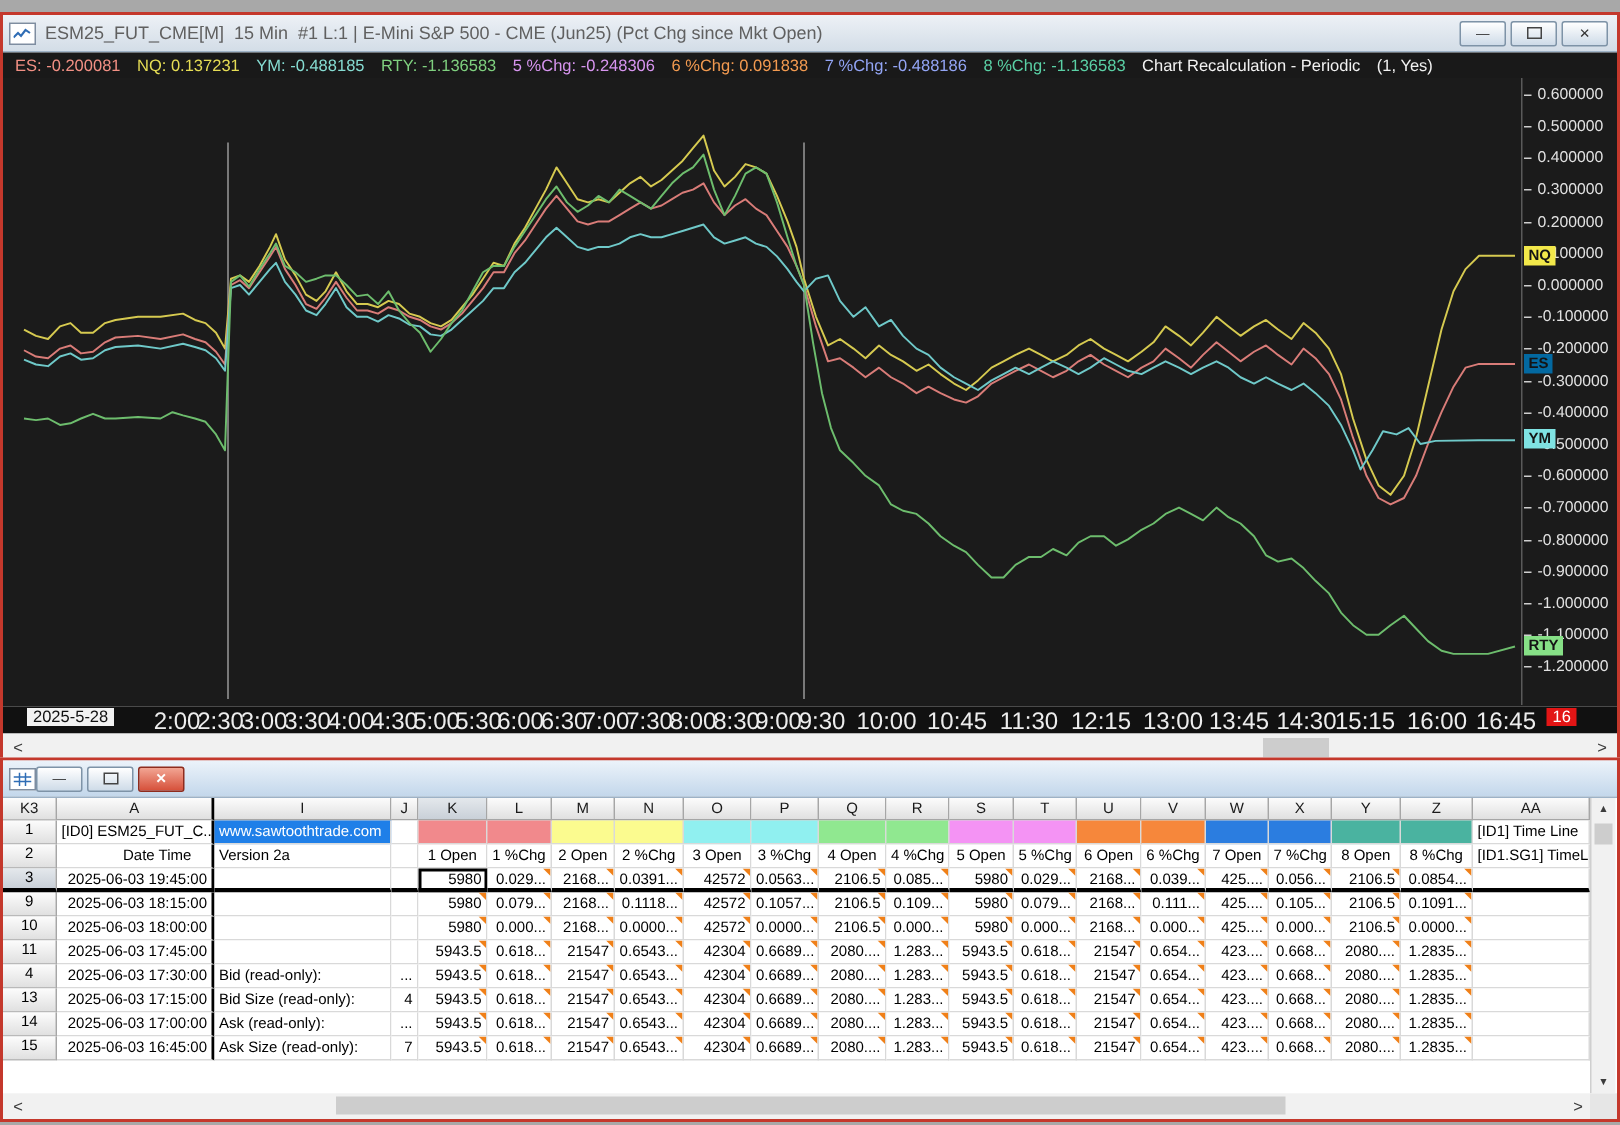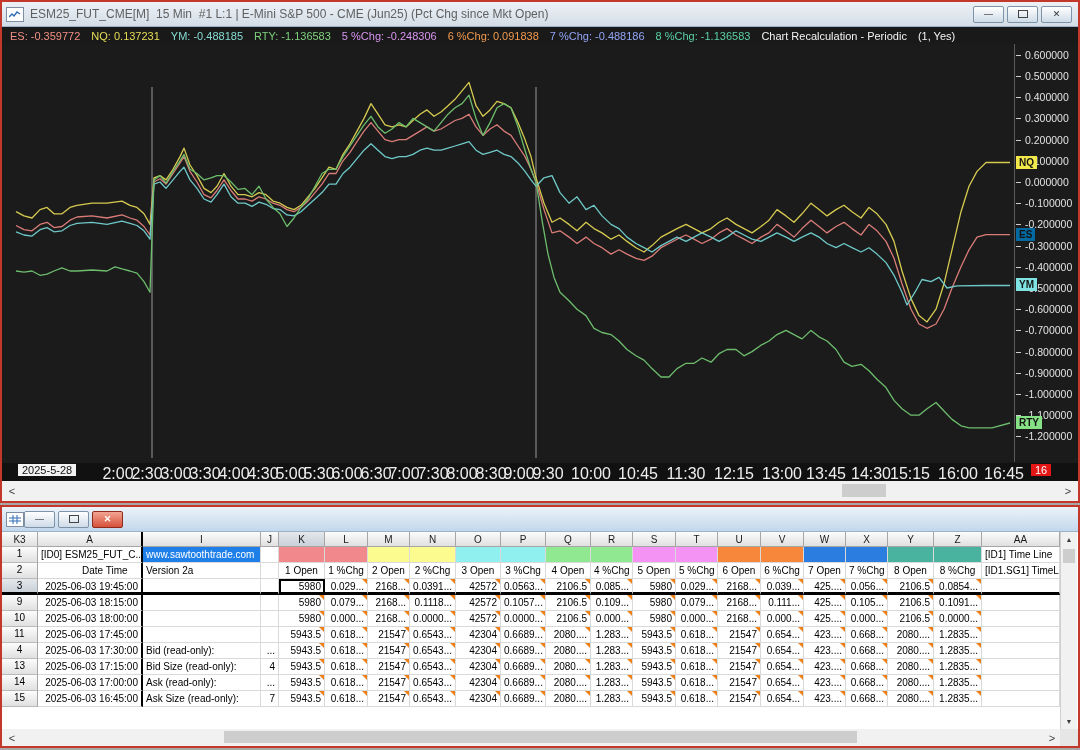--- a/index.html
+++ b/index.html
@@ -1,18 +1,18 @@
 <!DOCTYPE html>
 <html><head>
 <meta charset="utf-8">
 <style>
   html,body{margin:0;padding:0;}
   body{width:1080px;height:750px;background:#a8a8a8;font-family:"Liberation Sans",sans-serif;overflow:hidden;position:relative;}
   .win{position:absolute;left:0;width:1080px;border:2px solid #c4382c;background:#f0f0f0;box-sizing:border-box;display:flex;flex-direction:column;}
-  #chartWin{top:0;height:503px;}
+  #chartWin{top:8px;height:503px;}
   #sheetWin{top:505px;height:243px;}
 
   
   .titlebar{height:24px;display:flex;align-items:center;padding:0 4px;background:linear-gradient(#ecf3fa,#c3d7eb);border-bottom:1px solid #9db2c6;flex:0 0 auto;}
   #chartWin .titlebar{background:linear-gradient(#edf1f6,#d3dde7);}
   .titletext{font-size:12px;color:#1c1c1c;margin-left:6px;white-space:pre;overflow:hidden;flex:1;}
   #chartWin .titletext{color:#606060;}
   .winicon{width:16px;height:13px;background:#fff;border:1px solid #7e8da0;display:flex;align-items:center;justify-content:center;}
   .winbtns{display:flex;gap:3px;margin-right:2px;}
   .wbtn{width:29px;height:15px;border:1px solid #7e93a7;border-radius:2px;background:linear-gradient(#ffffff,#cedbe8);display:flex;align-items:center;justify-content:center;font-size:9px;color:#333;line-height:1;cursor:default;}
@@ -79,21 +79,21 @@
       <span class="wbtn">—</span>
       <span class="wbtn">
           <span class="sq"></span>
         </span>
       <span class="wbtn">✕</span>
     </span>
   </div>
   <div class="statusbar">
     <span class="recalc" style="order:9">Chart Recalculation - Periodic</span>
     <span class="recalc" style="order:10">(1, Yes)</span>
-  <span class="leg-item" style="color: rgb(242, 144, 132); order: 0;">ES: -0.359772</span>
+  <span class="leg-item" style="color: rgb(242, 144, 132); order: 0;">ES: -0.200081</span>
       <span class="leg-item" style="color: rgb(230, 221, 85); order: 1;">NQ: 0.137231</span>
       <span class="leg-item" style="color: rgb(134, 220, 210); order: 2;">YM: -0.488185</span>
       <span class="leg-item" style="color: rgb(127, 208, 127); order: 3;">RTY: -1.136583</span>
       <span class="leg-item" style="color: rgb(215, 149, 239); order: 4;">5 %Chg: -0.248306</span>
       <span class="leg-item" style="color: rgb(242, 154, 80); order: 5;">6 %Chg: 0.091838</span>
       <span class="leg-item" style="color: rgb(147, 165, 245); order: 6;">7 %Chg: -0.488186</span>
       <span class="leg-item" style="color: rgb(90, 208, 165); order: 7;">8 %Chg: -1.136583</span>
     </div>
   <div class="canvas" id="chartCanvas">
       <svg width="1000" height="418" viewBox="0 0 1000 418" id="plot">

